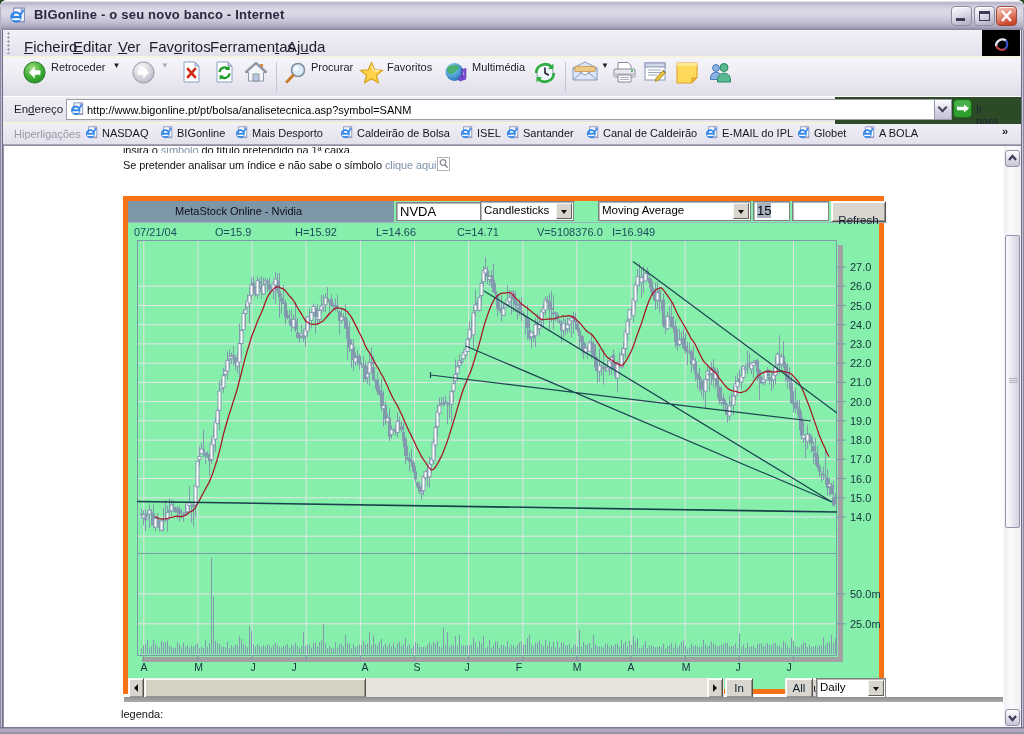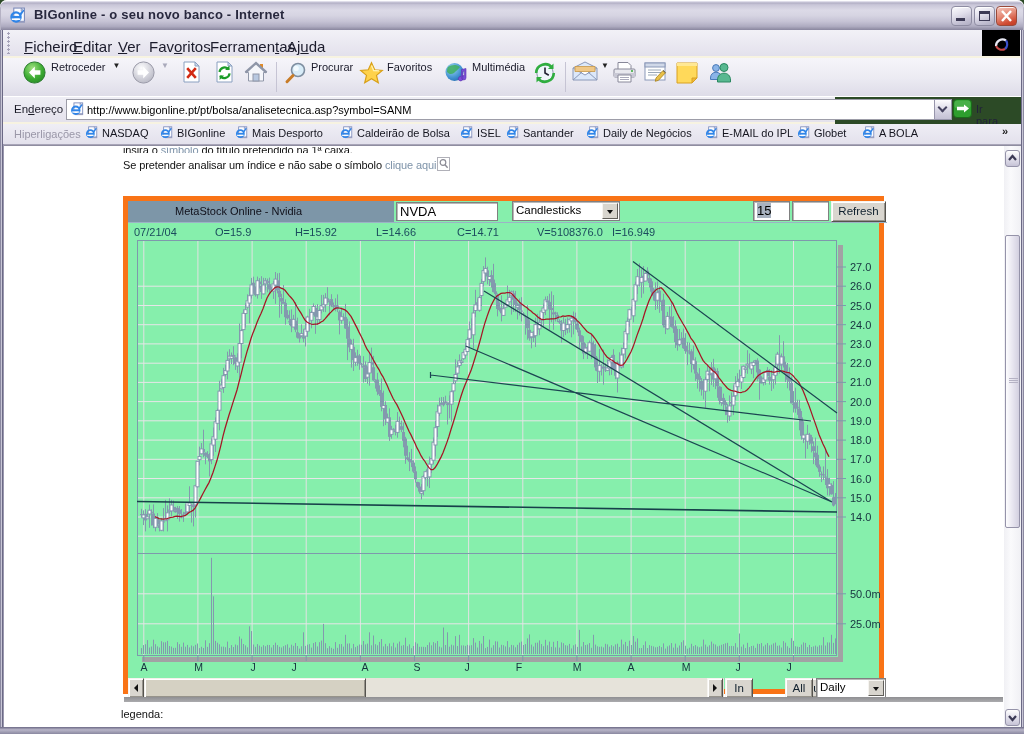--- a/index.html
+++ b/index.html
@@ -334,21 +334,21 @@
 <div class="litem" style="left:583px">
       <svg width="13" height="13" viewBox="0 0 16 16">
         <rect x="4.5" y="1" width="10" height="12.5" fill="#fbfcff" stroke="#7a88b8" stroke-width="1"></rect>
         <rect x="6" y="13.5" width="9" height="1.5" fill="#9aa0c0"></rect>
         <path d="M11.5 1v3h3z" fill="#c8d4ee" stroke="#7a88b8" stroke-width=".7"></path>
         <circle cx="6.6" cy="9.4" r="4.3" fill="none" stroke="#2f85e8" stroke-width="2.2"></circle>
         <rect x="2.6" y="10.6" width="8" height="1.6" fill="#fff"></rect>
         <rect x="2.9" y="8.4" width="7.4" height="2.2" fill="#2f85e8"></rect>
         <path d="M11.8 4.2c2-2.2 3.6-2.6 1.4 1l-1.8 2.8-1.8-1.6z" fill="#2f85e8"></path>
       </svg>
-      <span>Daily de Negócios</span>
+      <span>Canal de Caldeirão</span>
     </div>
 <div class="litem" style="left:702px">
       <svg width="13" height="13" viewBox="0 0 16 16">
         <rect x="4.5" y="1" width="10" height="12.5" fill="#fbfcff" stroke="#7a88b8" stroke-width="1"></rect>
         <rect x="6" y="13.5" width="9" height="1.5" fill="#9aa0c0"></rect>
         <path d="M11.5 1v3h3z" fill="#c8d4ee" stroke="#7a88b8" stroke-width=".7"></path>
         <circle cx="6.6" cy="9.4" r="4.3" fill="none" stroke="#2f85e8" stroke-width="2.2"></circle>
         <rect x="2.6" y="10.6" width="8" height="1.6" fill="#fff"></rect>
         <rect x="2.9" y="8.4" width="7.4" height="2.2" fill="#2f85e8"></rect>
         <path d="M11.8 4.2c2-2.2 3.6-2.6 1.4 1l-1.8 2.8-1.8-1.6z" fill="#2f85e8"></path>
@@ -410,29 +410,35 @@
 <div class="abs" style="left:1023px;top:30px;width:1px;height:704px;background:#8a88a0"></div>
 <div class="abs" style="left:1022px;top:30px;width:1px;height:704px;background:#c8c6d6"></div>
 <div class="abs" style="left:1021px;top:30px;width:1px;height:704px;background:#6b6985"></div>
 <div class="abs" style="left:0;top:727px;width:1024px;height:7px;background:linear-gradient(#6b6985,#b8b5c8 40%,#8a88a0)"></div>
 <div id="ctable">
 <div id="chead">
       <span>MetaStock Online - Nvidia</span>
     </div>
 <div style="position:absolute;left:0;top:21px;width:759px;height:1px;background:#9cb3c6"></div>
 <div class="cinput" style="left:268px;top:1px;width:102px">NVDA</div>
-<div class="csel" style="left:384px;top:0;width:108px">
+<div class="csel" style="left:352px;top:0;width:94px">
       <span class="txt">Candlesticks</span>
       <span class="arr">
         <span class="tri"></span>
       </span>
     </div>
+<div class="csel" style="left:470px;top:0;width:153px">
+      <span class="txt">Moving Average</span>
+      <span class="arr">
+        <span class="tri"></span>
+      </span>
+    </div>
 <div class="cinput" style="left:625px;top:0;width:37px;height:20px"><span style="background:#a8b2c0">15</span></div>
 <div class="cinput" style="left:664px;top:0;width:37px;height:20px"></div>
-<div class="cbtn" style="left:703px;top:0;width:55px;height:21px;padding-top:3px">Refresh</div>
+<div class="cbtn" style="left:703px;top:0;width:55px;height:21px;padding-top:12px">Refresh</div>
 <svg class="abs" style="left:0;top:22px" width="759" height="454" viewBox="1 0 759 454" font-family="Liberation Sans,sans-serif">
       <path d="M16.8 17V433M70.9 17V433M125.1 17V433M179.2 17V433M233.4 17V433M287.5 17V433M341.6 17V433M395.8 17V433M449.9 17V433M504.1 17V433M558.2 17V433M612.3 17V433M666.5 17V433" stroke="#e2e2e4" fill="none"></path>
       <path d="M10 63.2H710M10 82.5H710M10 101.7H710M10 120.9H710M10 140.2H710M10 159.4H710M10 178.6H710M10 197.8H710M10 217.1H710M10 236.3H710M10 255.5H710M10 274.8H710M10 294.0H710M10 313.2H710" stroke="#e6e6e8" fill="none"></path>
       <path d="M10 370.8H710M10 400.8H710" stroke="#e6e6e8" fill="none"></path>
       <rect x="711" y="22" width="5" height="417" fill="#a2a2a4"></rect>
       <rect x="15" y="434" width="701" height="5" fill="#a2a2a4"></rect>
       <rect x="10.5" y="17.5" width="699" height="415" fill="none" stroke="#7e99ac"></rect>
       <path d="M10.5 330.5H709.5" stroke="#7e99ac"></path>
       <path d="M14.5 285.8V294.6M16.5 287.4V302.1M18.5 286.1V308.4M20.5 288.4V296.0M22.5 281.5V304.8M24.5 286.4V302.6M26.5 281.4V305.2M28.5 294.0V308.4M30.5 290.1V303.0M32.5 297.2V308.4M34.5 295.2V308.2M36.5 285.1V308.4M38.5 276.9V298.0M40.5 282.4V308.4M42.5 275.4V290.7M44.5 276.9V293.0M46.5 277.5V287.8M48.5 283.8V289.7M50.5 282.9V296.0M52.5 283.0V298.6M54.5 286.0V295.4M56.5 288.8V298.9M58.5 281.1V292.4M60.5 279.4V291.3M62.5 263.3V289.4M64.5 281.2V299.6M66.5 279.7V303.4M68.5 261.7V294.6M70.5 238.1V264.5M72.5 223.6V242.4M74.5 220.0V231.6M76.5 206.7V234.2M78.5 229.5V241.3M80.5 228.2V235.2M82.5 230.0V253.4M84.5 215.3V241.2M86.5 204.5V232.8M88.5 194.4V229.0M90.5 185.6V201.2M92.5 157.8V207.3M94.5 155.7V166.3M96.5 144.9V169.9M98.5 141.9V153.4M100.5 128.6V156.3M102.5 126.2V145.6M104.5 129.5V141.1M106.5 123.2V142.2M108.5 134.2V146.9M110.5 130.3V150.0M112.5 100.5V154.6M114.5 105.9V135.1M116.5 86.6V106.8M118.5 80.2V104.5M120.5 71.3V85.8M122.5 64.7V100.3M124.5 54.9V75.5M126.5 53.7V70.7M128.5 63.4V73.6M130.5 53.6V75.6M132.5 55.1V65.5M134.5 53.2V75.9M136.5 54.8V71.4M138.5 55.0V67.3M140.5 55.5V69.3M142.5 54.6V71.2M144.5 63.8V68.8M146.5 58.0V75.9M148.5 49.0V80.8M150.5 50.3V70.4M152.5 49.9V94.7M154.5 70.8V90.9M156.5 62.0V81.0M158.5 76.4V101.6M160.5 87.1V96.5M162.5 87.4V102.2M164.5 86.4V109.2M166.5 91.8V104.2M168.5 79.4V109.2M170.5 94.6V115.5M172.5 110.4V119.5M174.5 101.4V114.2M176.5 106.2V119.2M178.5 95.2V123.5M180.5 92.7V113.8M182.5 85.9V107.8M184.5 87.9V105.3M186.5 80.4V92.2M188.5 82.3V110.8M190.5 81.1V101.8M192.5 85.4V100.0M194.5 71.9V90.4M196.5 71.9V89.0M198.5 70.2V89.1M200.5 64.2V80.2M202.5 76.5V92.3M204.5 71.2V84.0M206.5 79.5V85.8M208.5 75.3V88.3M210.5 71.4V89.1M212.5 87.3V111.4M214.5 84.7V100.6M216.5 90.3V97.4M218.5 80.8V105.9M220.5 95.7V137.1M222.5 98.4V129.2M224.5 116.7V144.6M226.5 115.8V148.0M228.5 129.4V143.1M230.5 126.7V142.8M232.5 131.1V146.8M234.5 139.8V143.6M236.5 133.2V159.6M238.5 138.3V159.0M240.5 143.4V160.8M242.5 129.1V162.7M244.5 124.6V149.8M246.5 132.8V157.9M248.5 156.2V165.6M250.5 149.8V172.2M252.5 162.3V173.0M254.5 155.4V188.3M256.5 167.6V203.2M258.5 178.4V202.1M260.5 190.5V200.1M262.5 185.4V217.9M264.5 202.8V215.7M266.5 205.2V206.9M268.5 201.7V212.4M270.5 189.0V214.7M272.5 193.6V207.4M274.5 197.6V209.1M276.5 199.5V224.3M278.5 213.8V240.8M280.5 222.7V237.3M282.5 229.2V248.1M284.5 225.9V244.1M286.5 237.6V249.9M288.5 243.4V259.6M290.5 258.8V265.1M292.5 259.4V270.2M294.5 261.1V276.5M296.5 251.7V272.4M298.5 247.9V257.2M300.5 243.7V263.4M302.5 233.5V265.0M304.5 235.1V250.0M306.5 214.5V240.9M308.5 197.9V233.5M310.5 181.6V214.0M312.5 174.6V193.1M314.5 174.1V181.9M316.5 174.0V183.4M318.5 172.7V180.4M320.5 179.8V201.5M322.5 172.4V195.3M324.5 167.5V198.7M326.5 156.5V179.0M328.5 136.3V160.7M330.5 138.5V157.0M332.5 131.4V145.5M334.5 135.9V141.7M336.5 128.4V137.1M338.5 119.6V135.2M340.5 114.3V128.9M342.5 98.5V124.7M344.5 95.4V115.3M346.5 83.8V125.4M348.5 66.8V94.1M350.5 75.5V86.8M352.5 72.9V88.7M354.5 56.0V83.0M356.5 43.1V63.3M358.5 34.4V57.9M360.5 43.7V61.2M362.5 53.2V63.0M364.5 47.3V64.7M366.5 40.8V69.4M368.5 60.2V72.8M370.5 70.5V93.4M372.5 79.3V88.5M374.5 72.3V98.4M376.5 80.4V92.4M378.5 81.0V84.3M380.5 62.5V82.6M382.5 66.8V79.1M384.5 67.6V91.6M386.5 67.5V89.0M388.5 67.9V89.2M390.5 79.7V96.5M392.5 75.6V92.4M394.5 74.2V98.4M396.5 89.2V92.7M398.5 91.9V111.7M400.5 82.2V116.7M402.5 97.2V117.7M404.5 109.0V125.3M406.5 108.0V119.0M408.5 94.7V124.0M410.5 90.8V111.6M412.5 93.1V112.2M414.5 87.7V102.3M416.5 80.5V104.2M418.5 73.5V92.1M420.5 73.1V78.6M422.5 70.7V106.8M424.5 68.4V99.3M426.5 72.1V106.8M428.5 88.7V98.5M430.5 89.3V99.1M432.5 96.3V100.9M434.5 97.0V119.6M436.5 94.1V114.2M438.5 95.8V112.1M440.5 94.4V110.3M442.5 96.2V109.6M444.5 92.2V114.3M446.5 88.5V111.4M448.5 89.6V106.3M450.5 98.0V109.4M452.5 104.7V125.6M454.5 112.3V127.4M456.5 113.2V136.1M458.5 120.4V131.5M460.5 122.7V136.0M462.5 117.5V128.5M464.5 111.9V136.1M466.5 117.7V133.9M468.5 120.6V147.7M470.5 134.6V160.0M472.5 126.0V158.7M474.5 141.1V152.5M476.5 126.7V161.7M478.5 140.3V149.0M480.5 136.4V148.1M482.5 135.0V152.4M484.5 132.3V151.9M486.5 126.2V146.9M488.5 139.7V156.2M490.5 137.8V169.5M492.5 129.3V144.3M494.5 124.7V145.6M496.5 119.3V144.6M498.5 105.6V135.5M500.5 94.5V117.3M502.5 85.8V103.9M504.5 83.6V92.1M506.5 75.3V99.3M508.5 58.7V86.7M510.5 46.0V71.1M512.5 40.3V63.5M514.5 46.2V74.8M516.5 43.0V70.6M518.5 49.3V58.2M520.5 44.3V57.5M522.5 51.2V64.6M524.5 55.6V72.5M526.5 64.9V77.5M528.5 59.4V87.0M530.5 58.5V85.9M532.5 63.5V89.8M534.5 77.5V87.7M536.5 70.7V104.4M538.5 97.0V111.1M540.5 88.9V106.7M542.5 83.4V96.2M544.5 78.4V104.5M546.5 93.0V109.9M548.5 97.3V125.0M550.5 105.9V127.7M552.5 106.0V123.5M554.5 109.2V120.8M556.5 105.5V125.9M558.5 110.2V130.8M560.5 118.9V142.2M562.5 119.6V131.5M564.5 126.2V149.4M566.5 122.6V146.5M568.5 134.3V157.9M570.5 149.3V165.6M572.5 145.1V168.6M574.5 155.1V172.6M576.5 156.1V176.4M578.5 153.8V184.8M580.5 141.7V158.5M582.5 144.1V168.2M584.5 139.1V162.1M586.5 135.8V163.9M588.5 145.6V166.1M590.5 145.2V174.8M592.5 163.2V181.4M594.5 163.9V182.8M596.5 170.6V187.6M598.5 176.9V192.2M600.5 180.9V199.9M602.5 172.4V197.9M604.5 169.4V183.7M606.5 162.4V192.1M608.5 153.1V177.1M610.5 150.2V170.8M612.5 146.6V159.6M614.5 143.4V166.0M616.5 142.5V155.6M618.5 143.4V150.1M620.5 127.2V150.8M622.5 130.5V145.8M624.5 139.3V151.1M626.5 137.5V155.2M628.5 136.8V141.7M630.5 135.3V158.1M632.5 146.2V176.7M634.5 153.2V160.5M636.5 154.5V162.5M638.5 148.5V161.8M640.5 144.1V153.3M642.5 146.1V161.6M644.5 147.1V168.0M646.5 144.8V165.7M648.5 133.4V161.6M650.5 128.9V151.5M652.5 112.2V150.6M654.5 130.5V147.7M656.5 118.2V144.5M658.5 138.7V159.1M660.5 140.0V165.3M662.5 144.4V167.5M664.5 153.6V180.4M666.5 168.1V189.5M668.5 164.7V189.7M670.5 176.7V191.9M672.5 176.8V207.3M674.5 188.0V216.6M676.5 198.4V220.1M678.5 213.8V235.4M680.5 201.8V225.9M682.5 209.9V221.8M684.5 211.9V229.4M686.5 218.4V241.1M688.5 214.6V242.4M690.5 222.7V245.3M692.5 241.5V253.8M694.5 248.5V259.1M696.5 243.4V257.1M698.5 227.1V262.0M700.5 246.1V272.4M702.5 254.9V272.6M704.5 260.3V271.6M706.5 258.1V283.5M708.5 270.0V281.3" stroke="#8399ae" fill="none"></path>
 <g fill="#8399ae">

